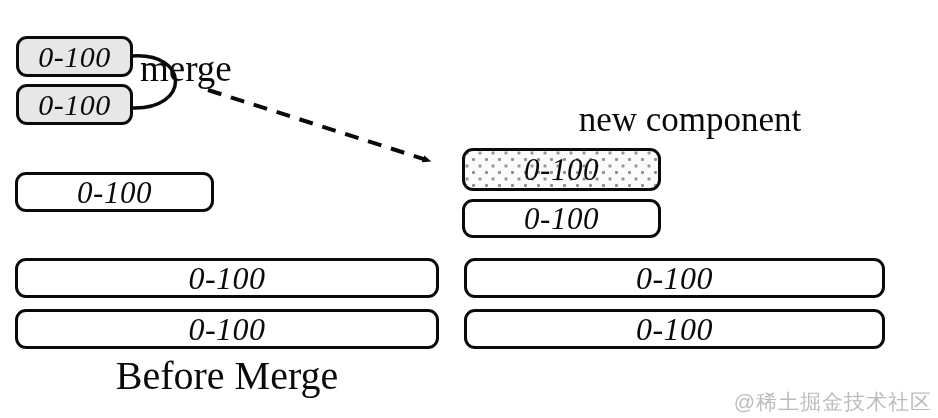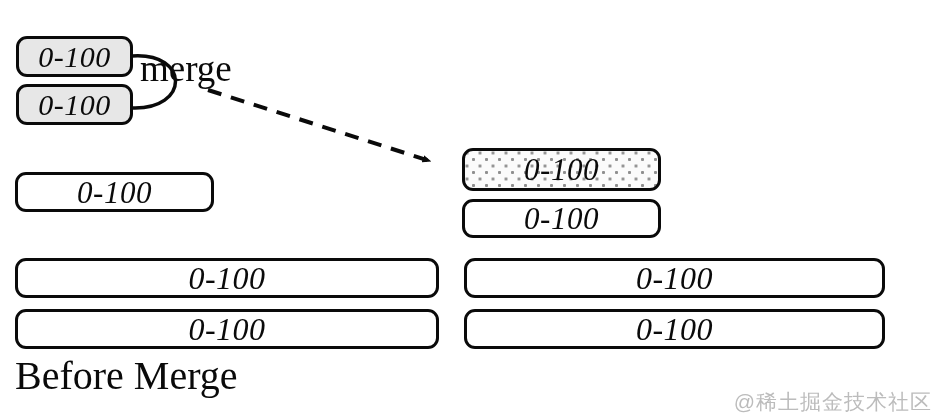--- a/index.html
+++ b/index.html
@@ -72,20 +72,21 @@
   }
   .new-component-label {
     left: 540px;
     top: 102px;
     width: 300px;
     text-align: center;
     font-size: 35px;
   }
   .caption {
     top: 356px;
+    text-align: center;
     font-size: 40px;
   }
   .caption.before { left: 15px;  width: 424px; }
   .caption.after  { left: 464px; width: 421px; }
 
   .watermark {
     position: absolute;
     right: 6px;
     bottom: 2px;
     font-size: 21px;
@@ -111,20 +112,21 @@
     <defs>
       <marker id="arrowhead" markerWidth="9" markerHeight="8" refX="7.5" refY="4" orient="auto" markerUnits="userSpaceOnUse">
         <polygon points="0,0.4 9,4 0,7.6" fill="#0a0a0a"></polygon>
       </marker>
     </defs>
     <path d="M 132 56 C 190 52, 190 110, 132 108" fill="none" stroke="#0a0a0a" stroke-width="3.5"></path>
     <line x1="208" y1="90" x2="430" y2="161" stroke="#0a0a0a" stroke-width="4" stroke-dasharray="14 10" marker-end="url(#arrowhead)"></line>
   </svg>
 
   <div class="diagram-label merge-label">merge</div>
+  <div class="diagram-label new-component-label">new component</div>
 
   <div class="box small gray-1">0-100</div>
   <div class="box small gray-2">0-100</div>
   <div class="box mid-left">0-100</div>
   <div class="box wide left row-1">0-100</div>
   <div class="box wide left row-2">0-100</div>
   <div class="diagram-label caption before">Before Merge</div>
 
   <div class="box dotted">0-100</div>
   <div class="box mid-right">0-100</div>

